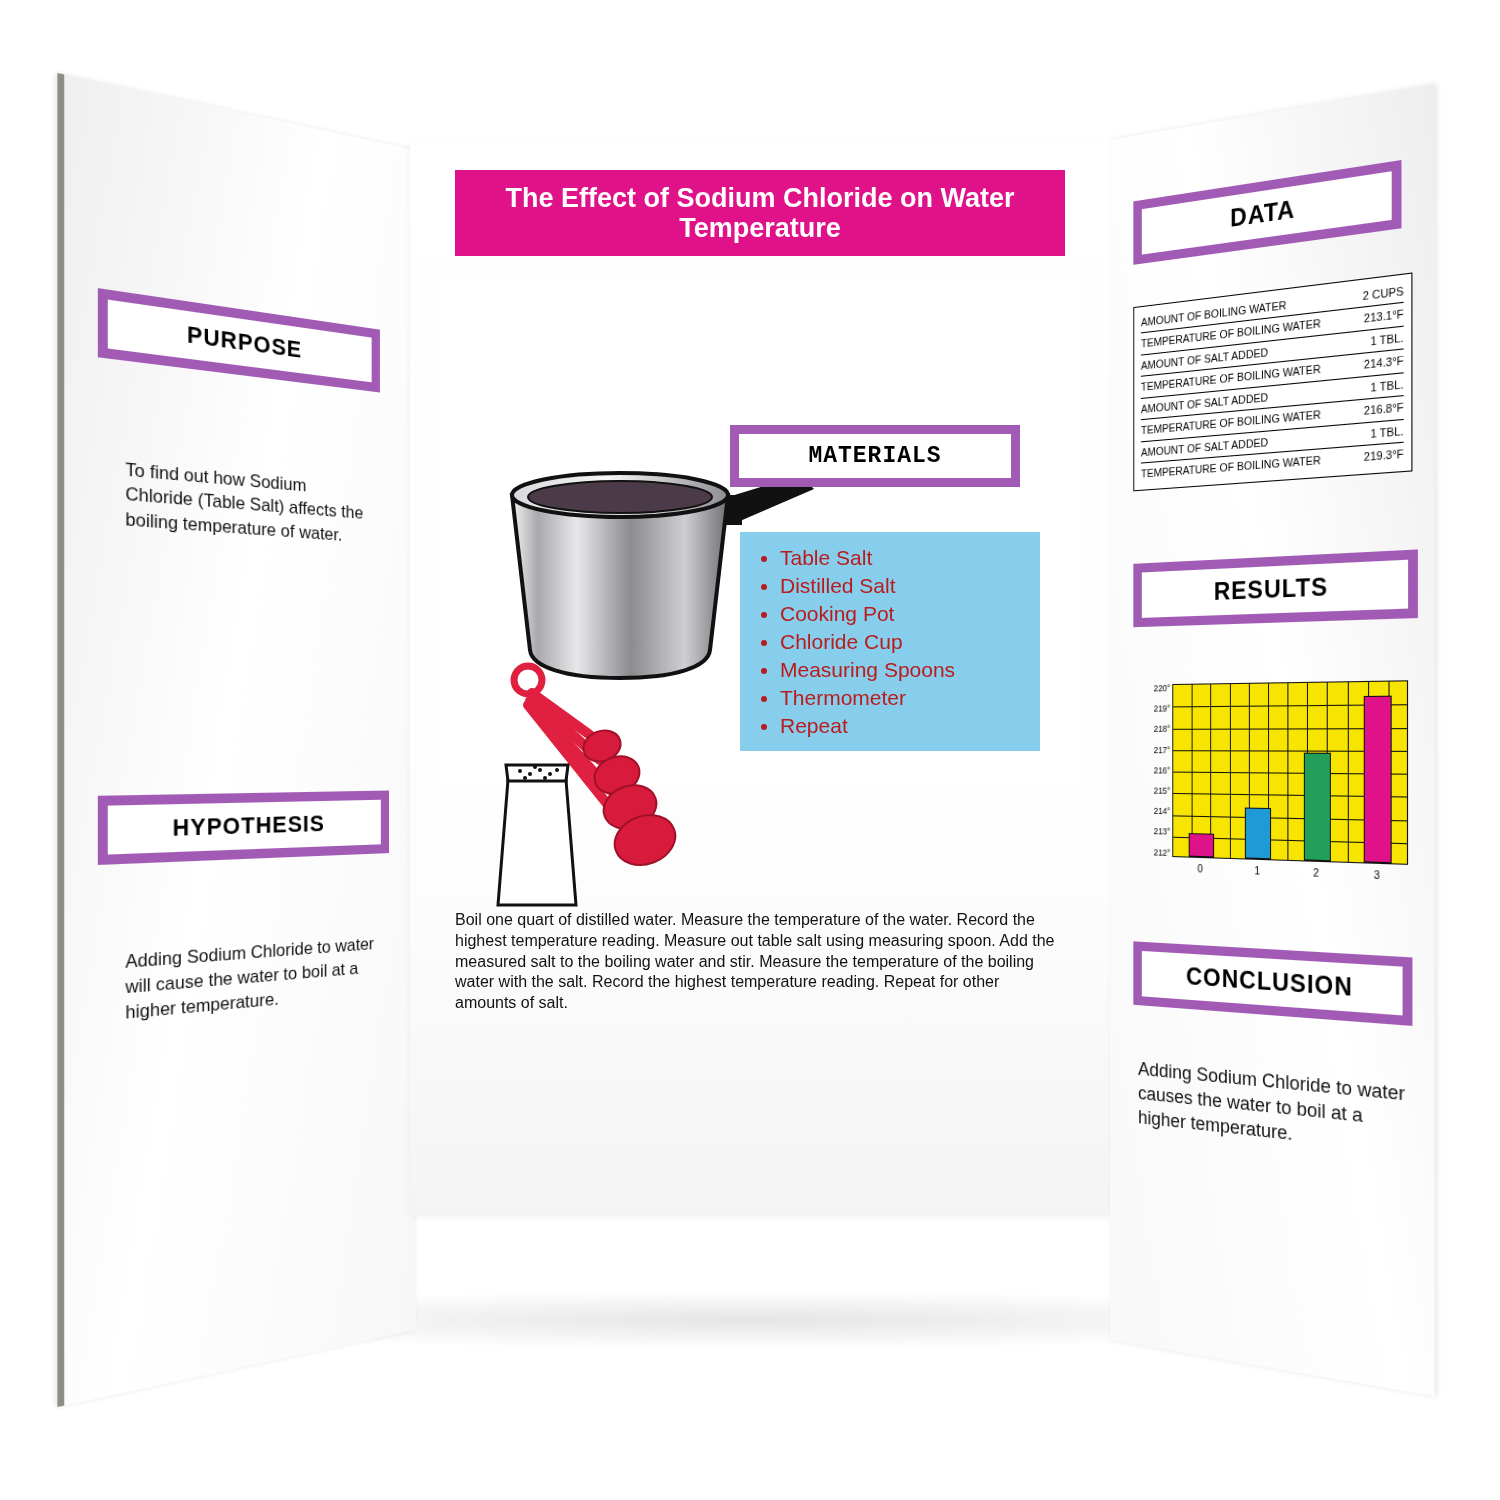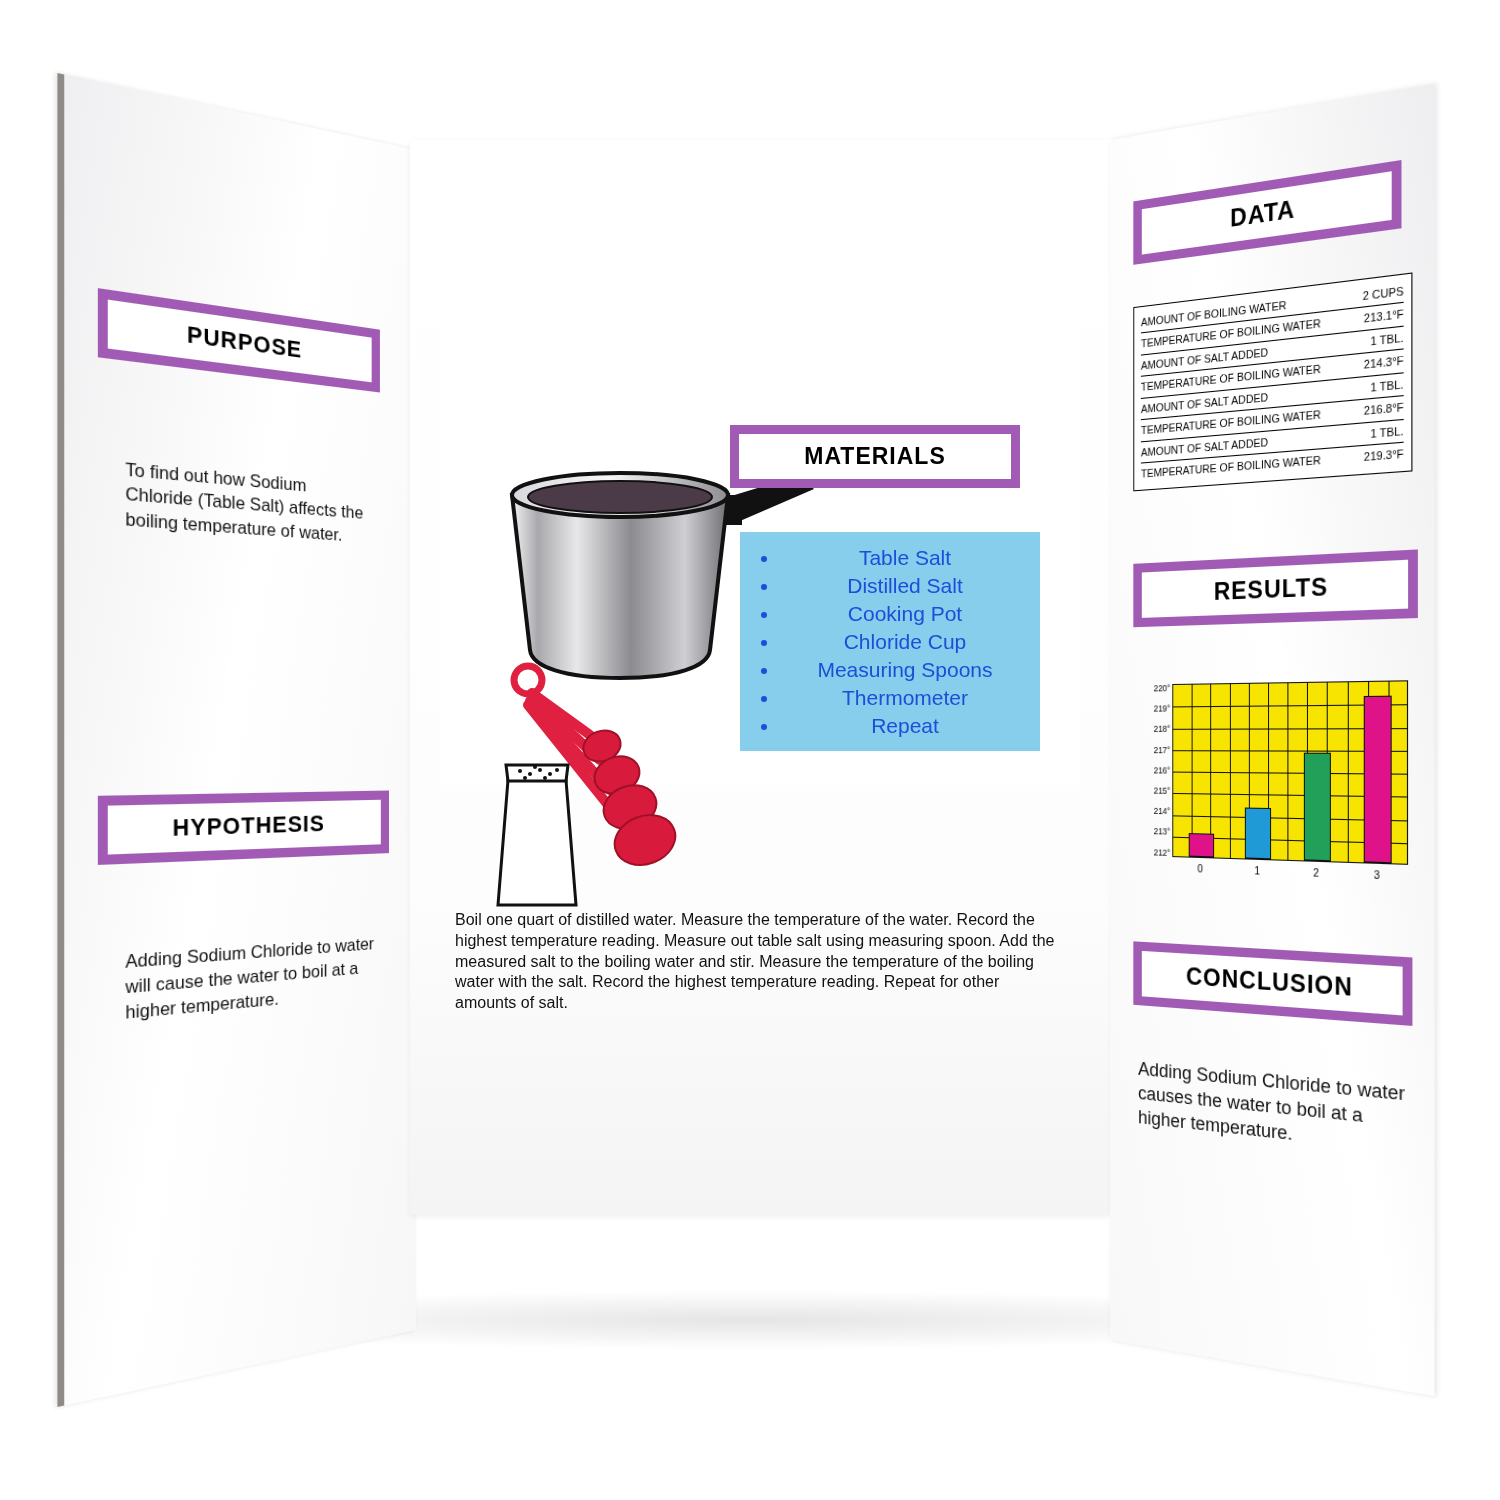--- a/index.html
+++ b/index.html
@@ -154,41 +154,40 @@
     background: #ffffff;
   }
 
   .materials-hdr {
     position: absolute;
     left: 320px;
     top: 285px;
     width: 290px;
     z-index: 5;
   }
-  .materials-hdr .hdr-inner { font-size: 23px; }
+  .materials-hdr .hdr-inner { font-size: 23px; font-family: Liberation Mono, monospace; }
 
   .materials-list {
     position: absolute;
     left: 330px;
     top: 392px;
     width: 300px;
     background: #87cdec;
     padding: 12px 10px 12px 18px;
     box-sizing: border-box;
     z-index: 5;
   }
   .materials-list ul {
     margin: 0;
     padding-left: 22px;
   }
   .materials-list li {
     font-size: 21px;
     line-height: 1.33;
-    color: #1d4ed8;
-    text-align: center;
+    color: #b91c1c;
   }
 
   .procedure-hdr {
     position: absolute;
     left: 185px;
     top: 640px;
     width: 310px;
   }
   .procedure-hdr .hdr-inner { font-size: 23px; }
 
@@ -347,20 +346,23 @@
     <div class="hdr hypothesis-hdr">
       <div class="hdr-inner">HYPOTHESIS</div>
     </div>
 
     <div class="hypothesis-body">Adding Sodium Chloride to water will cause the water to boil at a higher temperature.</div>
 
   </div>
 
   <div class="panel panel-center">
 
+    <div class="title-block">
+      <div class="title-text">The Effect of Sodium Chloride on Water Temperature</div>
+    </div>
 
     <div class="photo-area">
 
       <svg class="illus" viewBox="0 0 350 480">
 
         <g>
           <path d="M258 62 L330 40 L344 54 L270 86 Z" fill="#111"></path>
           <rect x="250" y="60" width="22" height="30" fill="#111"></rect>
         </g>
 

